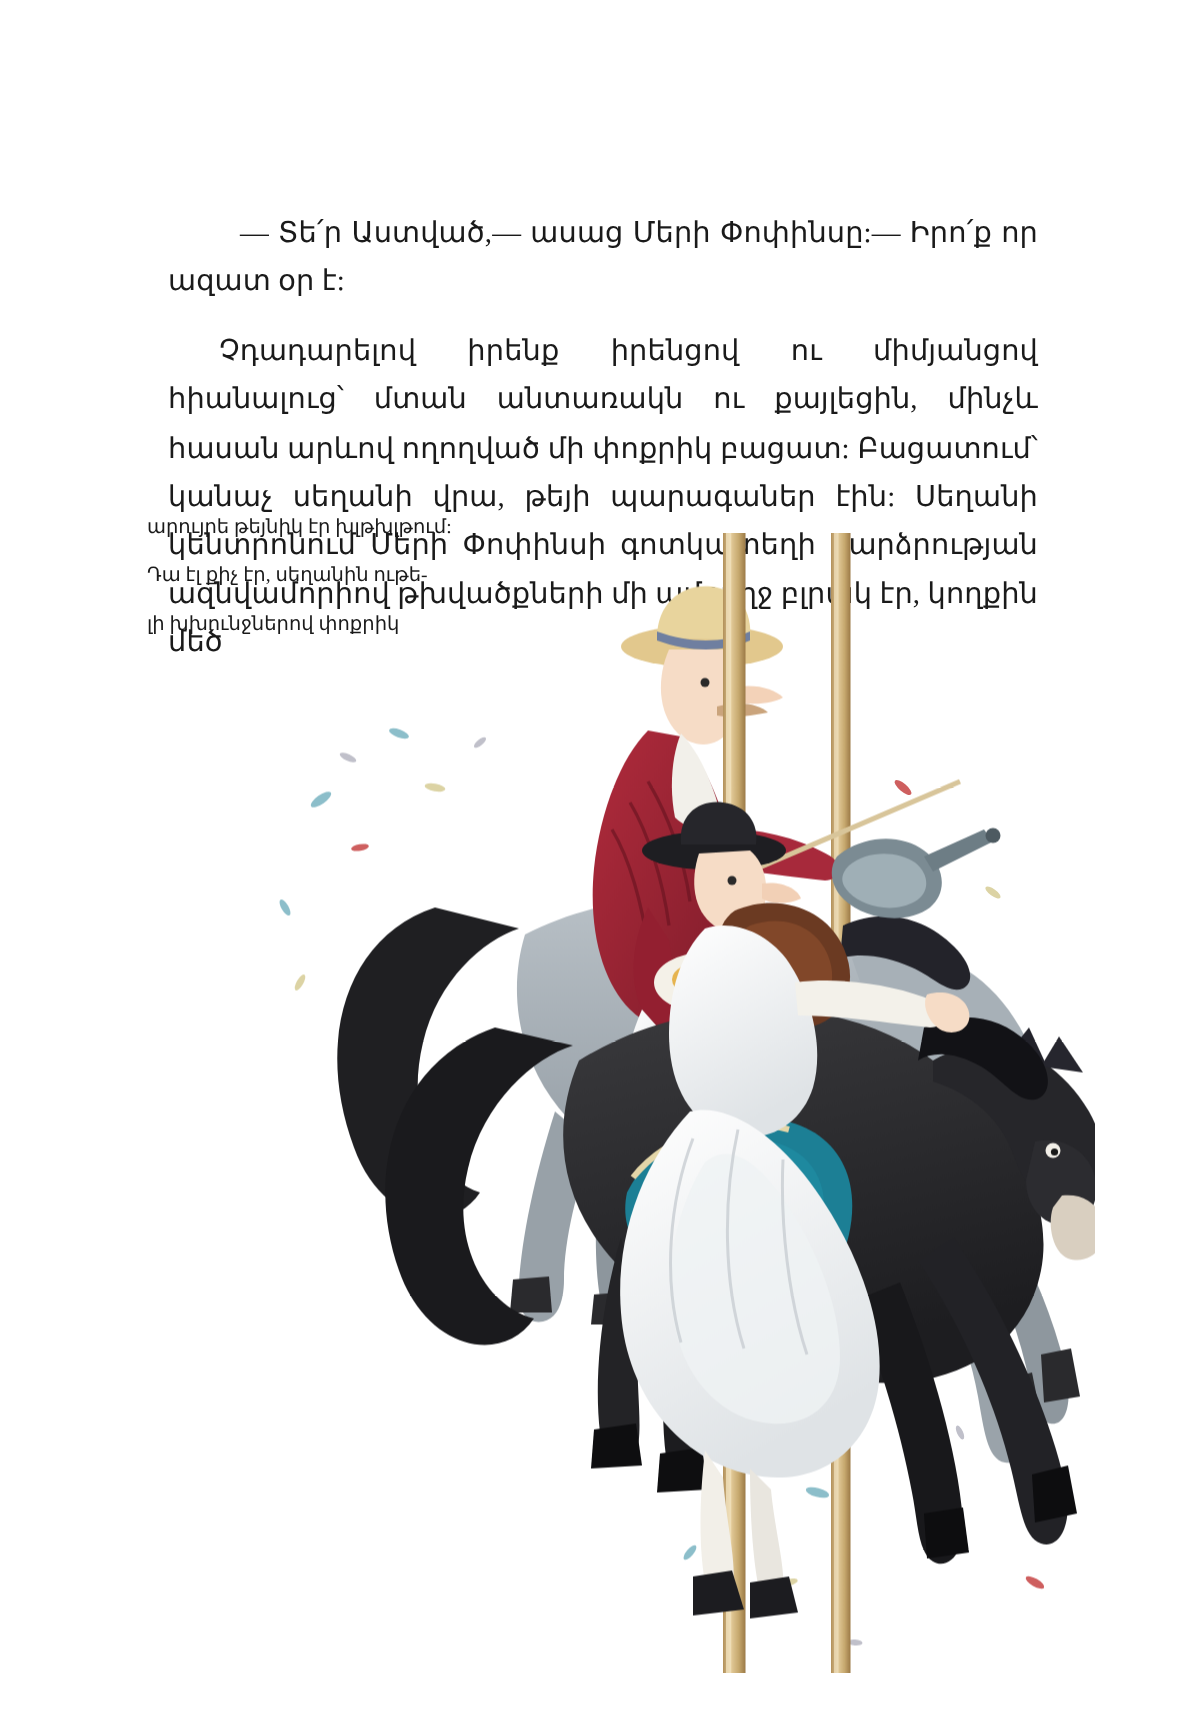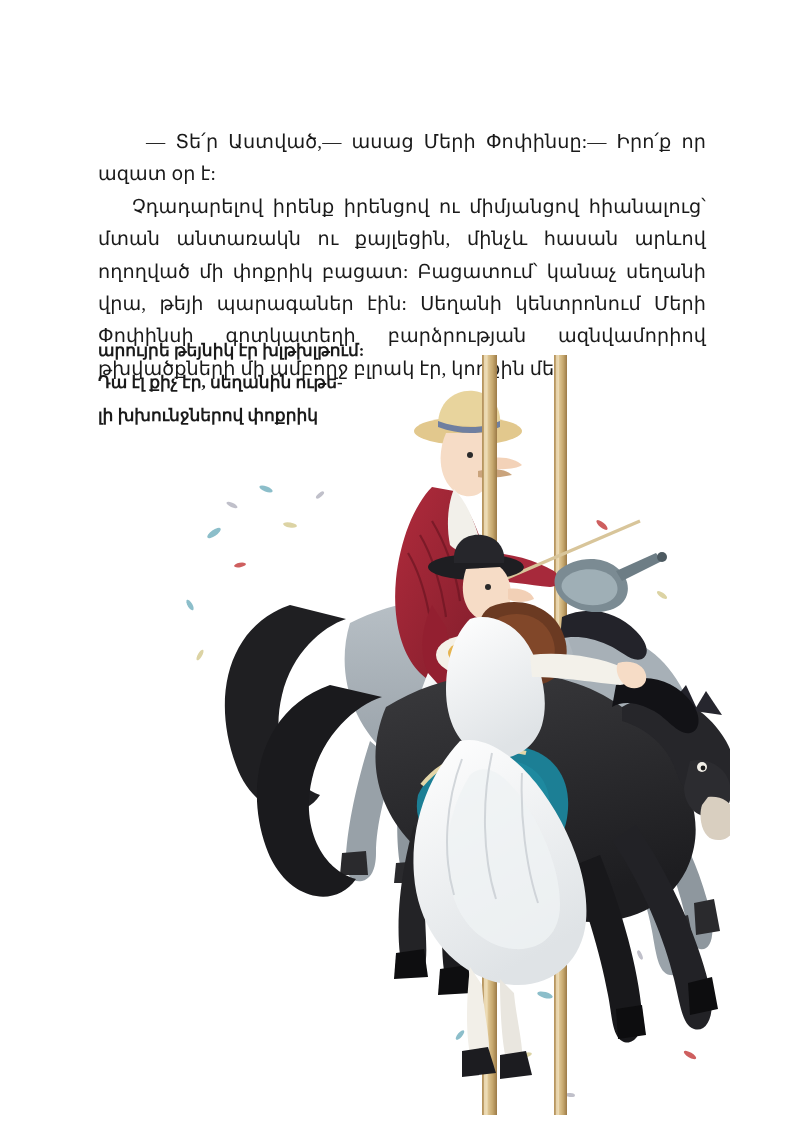--- a/index.html
+++ b/index.html
@@ -21,44 +21,43 @@
   }
 
   
   .text-block {
     position: absolute;
     left: 98px;
     top: 126px;
     width: 608px;
   }
   .para {
-    margin: 0;
+    margin: 14px;
     font-size: 19.2px;
     line-height: 32.4px;
     text-align: justify;
     letter-spacing: 0.1px;
   }
   .para.first {
     text-indent: 48px;
   }
   .para.second {
     text-indent: 34px;
   }
   
   .wrap-lines {
     position: absolute;
     left: 98px;
     top: 335px;
     width: 380px;
   }
   .wrap-lines .wline {
-    font-size: 17px;
+    font-size: 13px;
     line-height: 32.4px;
     white-space: nowrap;
-    font-weight: bold;
   }
   .wrap-lines .wline.w2 { width: 330px; }
   .wrap-lines .wline.w3 { width: 270px; }
   .wrap-lines .wline.w4 { width: 255px; }
 
   
   .illo {
     position: absolute;
     left: 170px;
     top: 355px;

